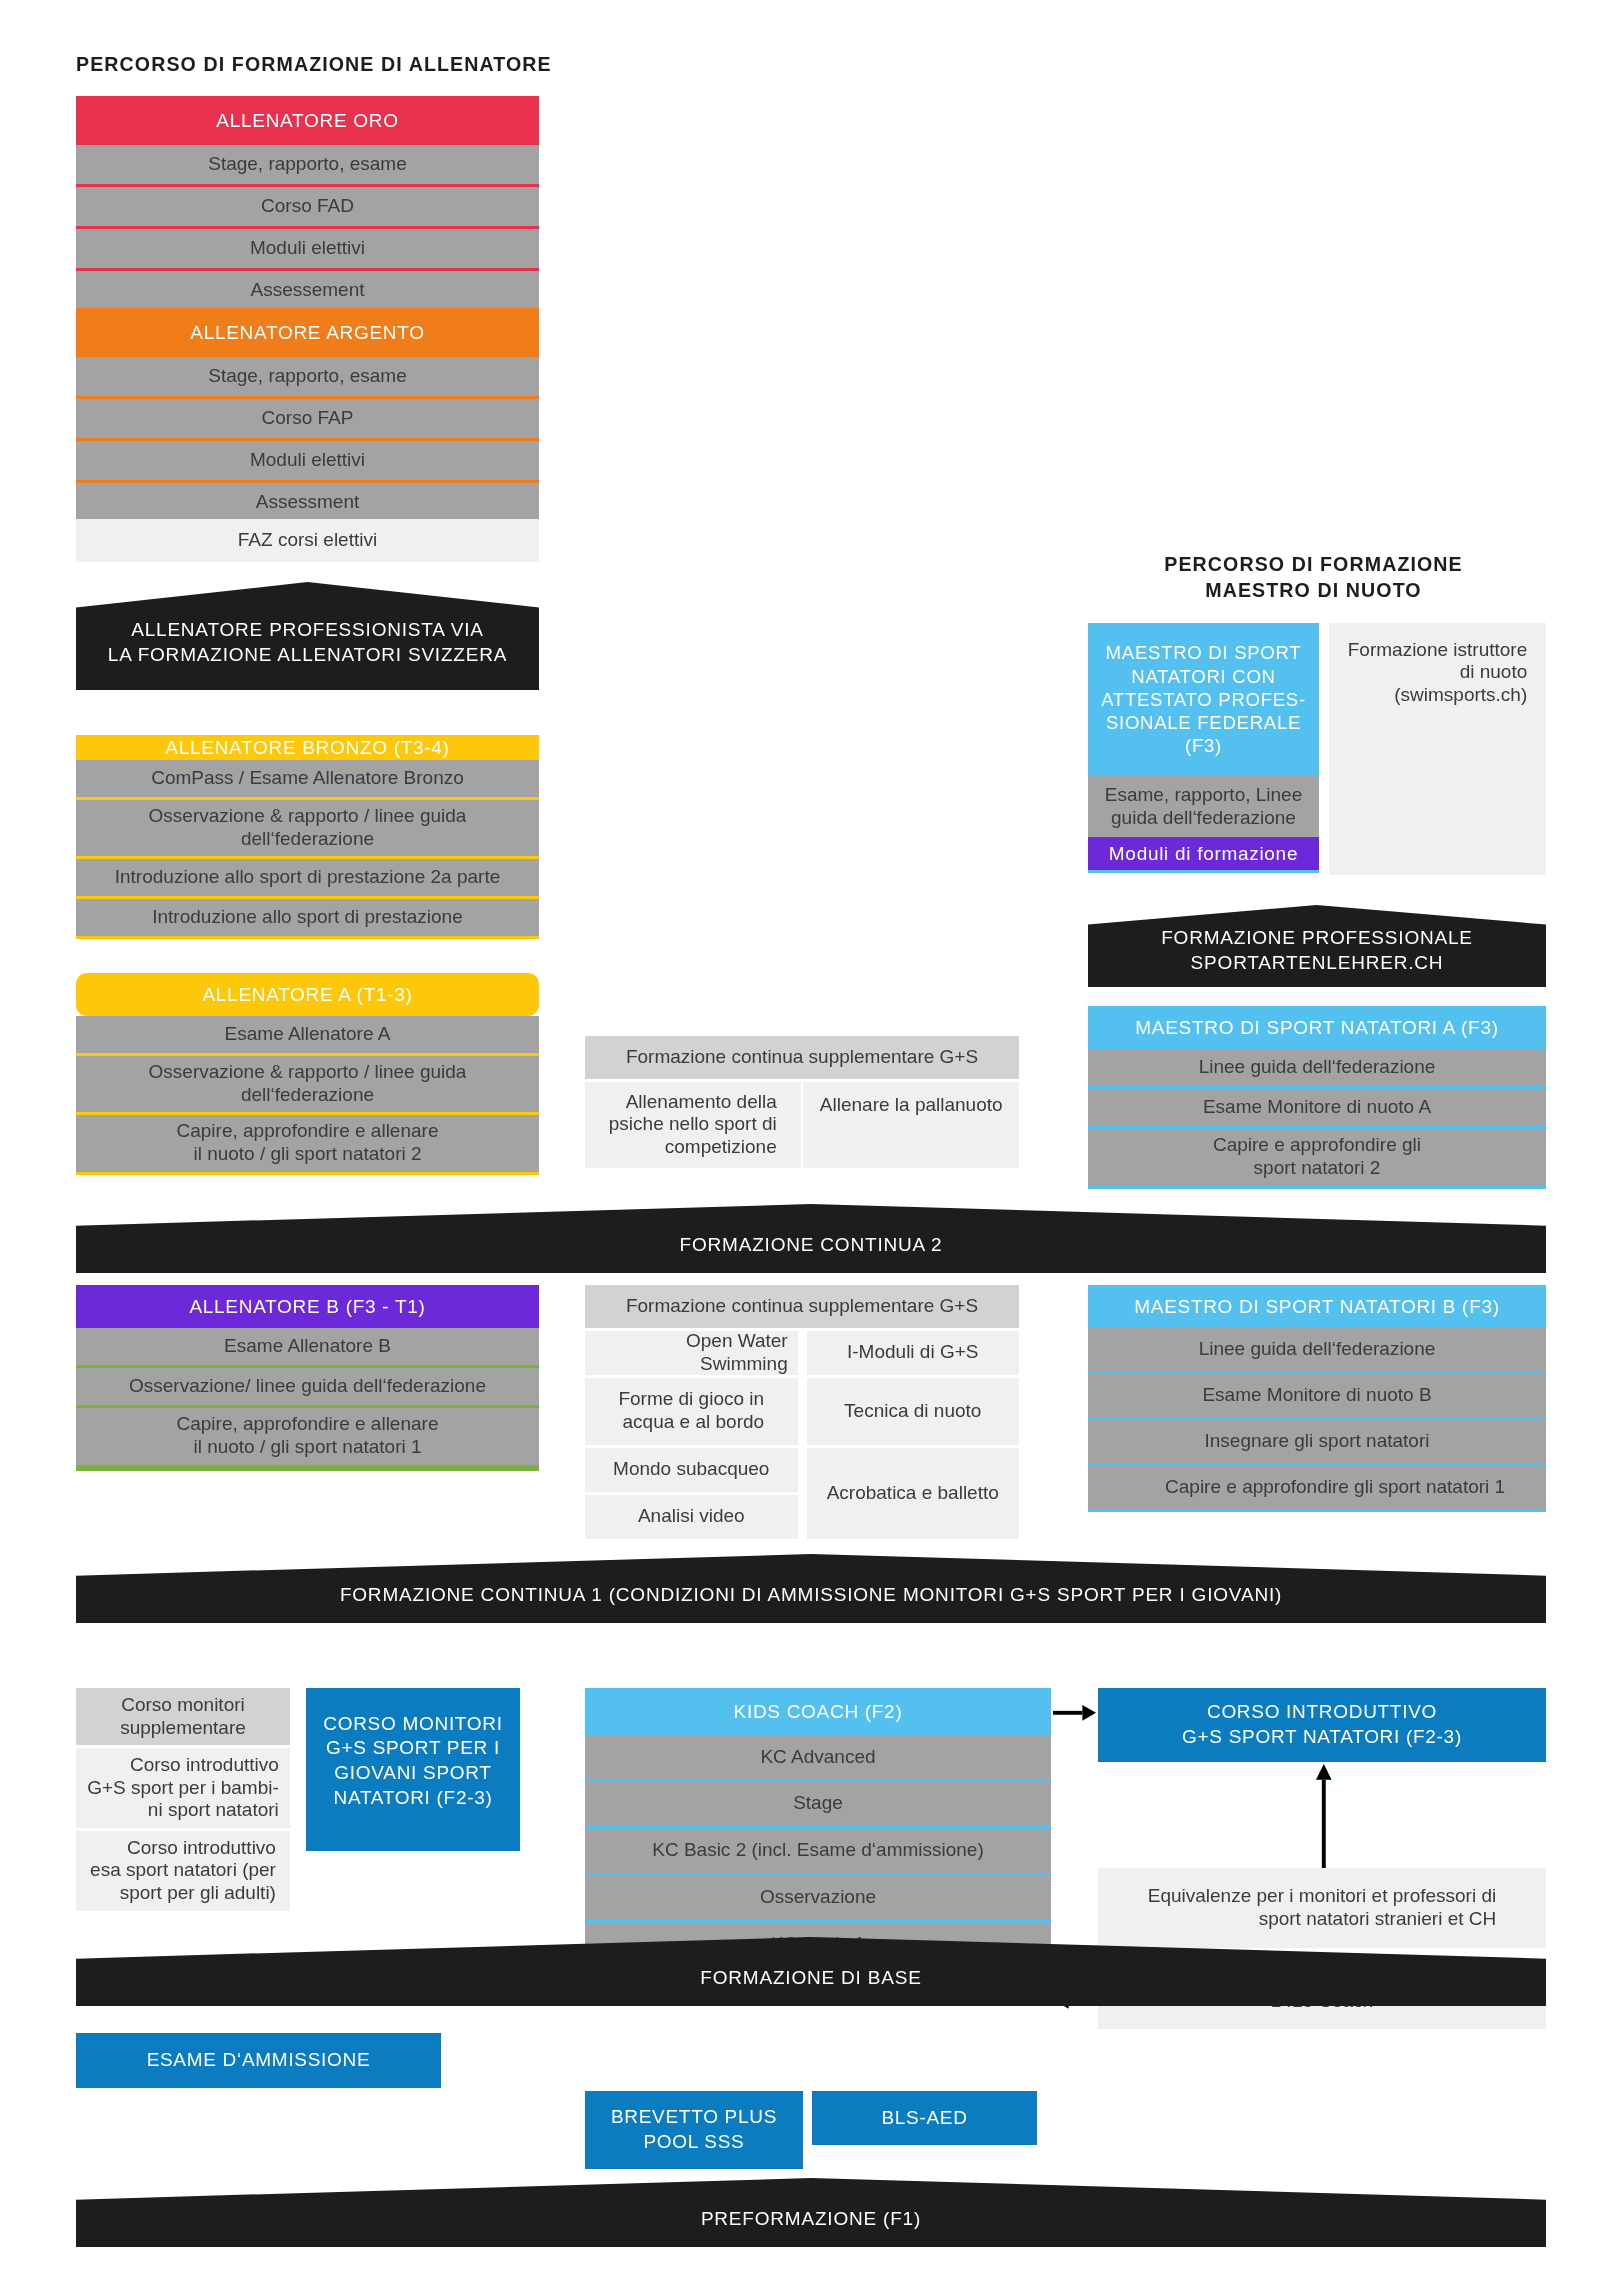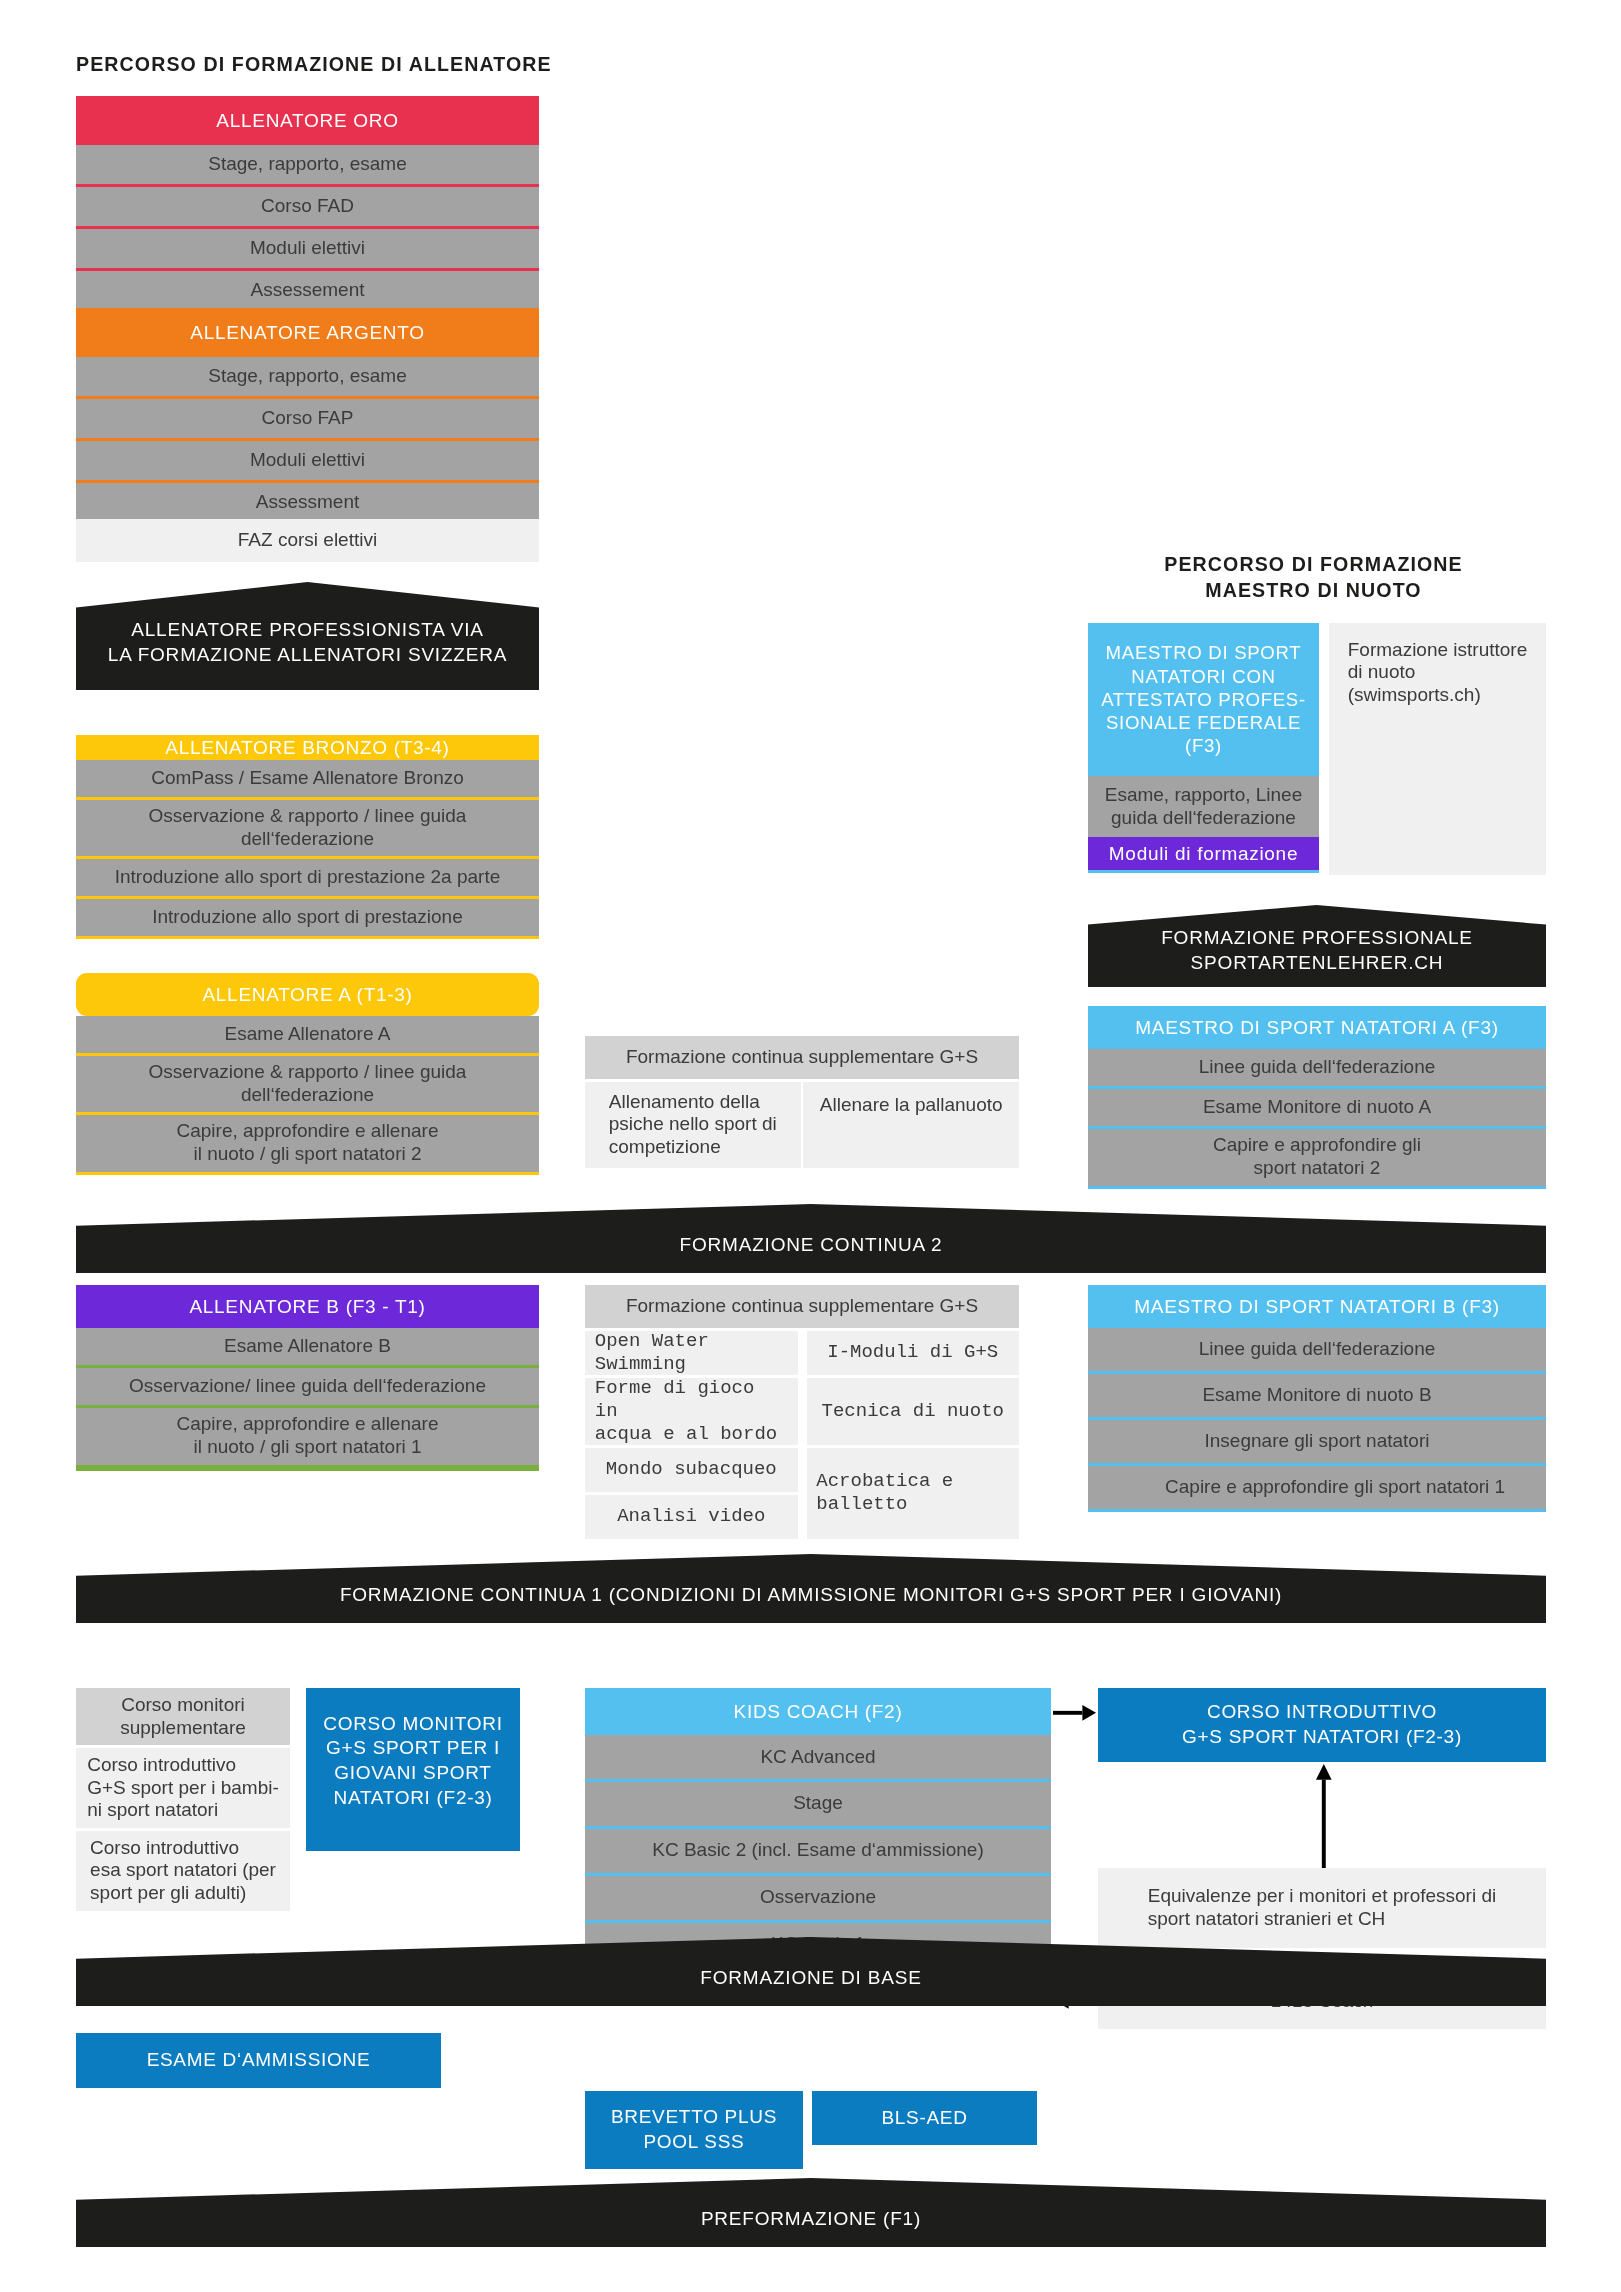--- a/index.html
+++ b/index.html
@@ -45,21 +45,21 @@
   .banner{
     position:absolute;color:#ffffff;display:flex;align-items:center;justify-content:center;
     text-align:center;font-size:19px;letter-spacing:0.8px;text-transform:uppercase;
     line-height:1.3;
   }
   .banner .bg{position:absolute;left:0;top:0;width:100%;height:100%;}
   .banner .txt{position:relative;z-index:2;padding:0 13.7px;}
 
   
   .panel{
-    background:#f0f0f0;color:#3b3b3b;font-size:19px;text-align:left;
+    background:#f0f0f0;color:#3b3b3b;font-size:19px;text-align:right;
     display:flex;align-items:center;justify-content:center;line-height:1.2;
     padding:5.9px 9.8px;box-sizing:border-box;
   }
   .panel-head{
     background:#d2d2d2;color:#3b3b3b;font-size:19px;text-align:center;
     display:flex;align-items:center;justify-content:center;line-height:1.2;
     padding:5.9px 9.8px;box-sizing:border-box;
   }
   .solid{
     color:#ffffff;text-transform:uppercase;font-size:19px;letter-spacing:0.7px;
@@ -200,21 +200,21 @@
   <div class="row" style="height:37px;">Osservazione/ linee guida dell‘federazione</div>
   <div class="rule r-green"></div>
   <div class="row" style="height:57px;white-space:pre-line;">Capire, approfondire e allenare
 il nuoto / gli sport natatori 1</div>
   <div class="rule r-green"></div>
   <div class="rule r-green"></div>
 </div>
 
 <div class="abs" style="left:585px;top:1285px;width:434px;">
   <div class="panel-head" style="height:43px;">Formazione continua supplementare G+S</div>
-  <div style="display:flex;gap:9px;margin-top:2.9px;font-family:Liberation Mono, monospace;">
+  <div style="display:flex;gap:9px;margin-top:2.9px;">
     <div style="width:216px;display:flex;flex-direction:column;gap:2.9px;">
       <div class="panel" style="height:44px;">Open Water Swimming</div>
       <div class="panel" style="height:67px;white-space:pre-line;">Forme di gioco in
 acqua e al bordo</div>
       <div class="panel" style="height:44px;">Mondo subacqueo</div>
       <div class="panel" style="height:44px;">Analisi video</div>
     </div>
     <div style="width:216px;display:flex;flex-direction:column;gap:2.9px;">
       <div class="panel" style="height:44px;">I-Moduli di G+S</div>
       <div class="panel" style="height:67px;">Tecnica di nuoto</div>

